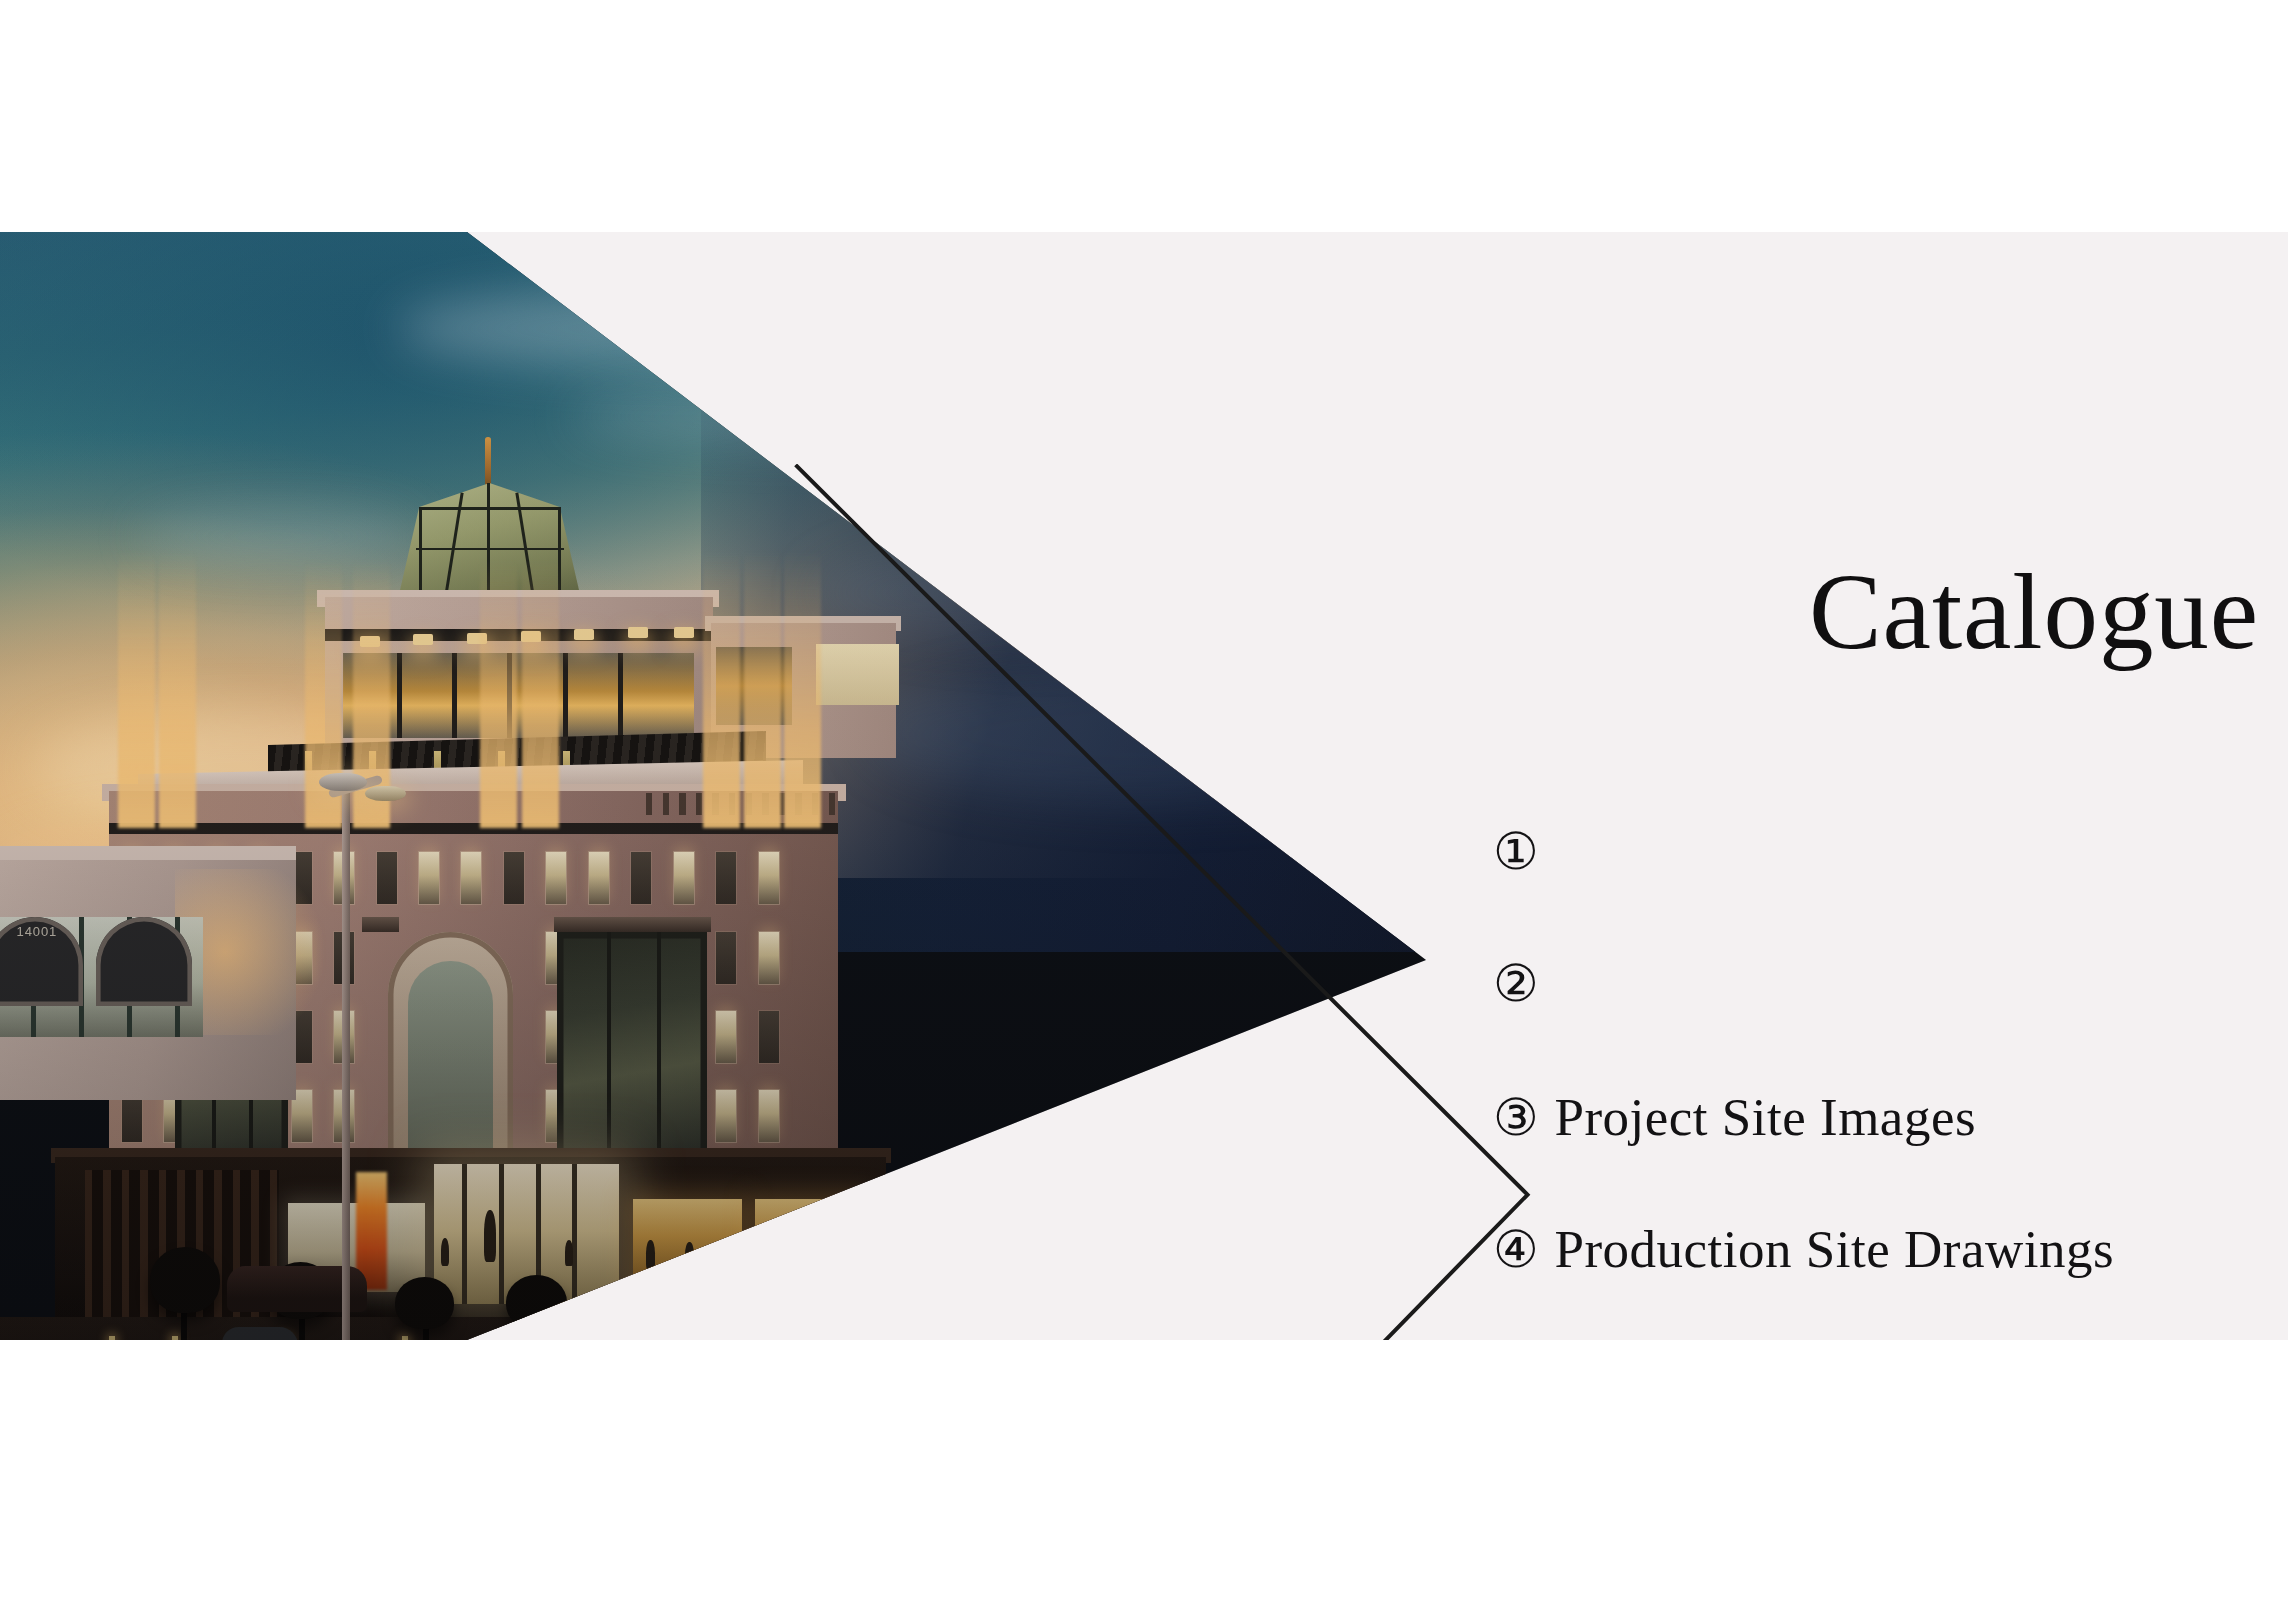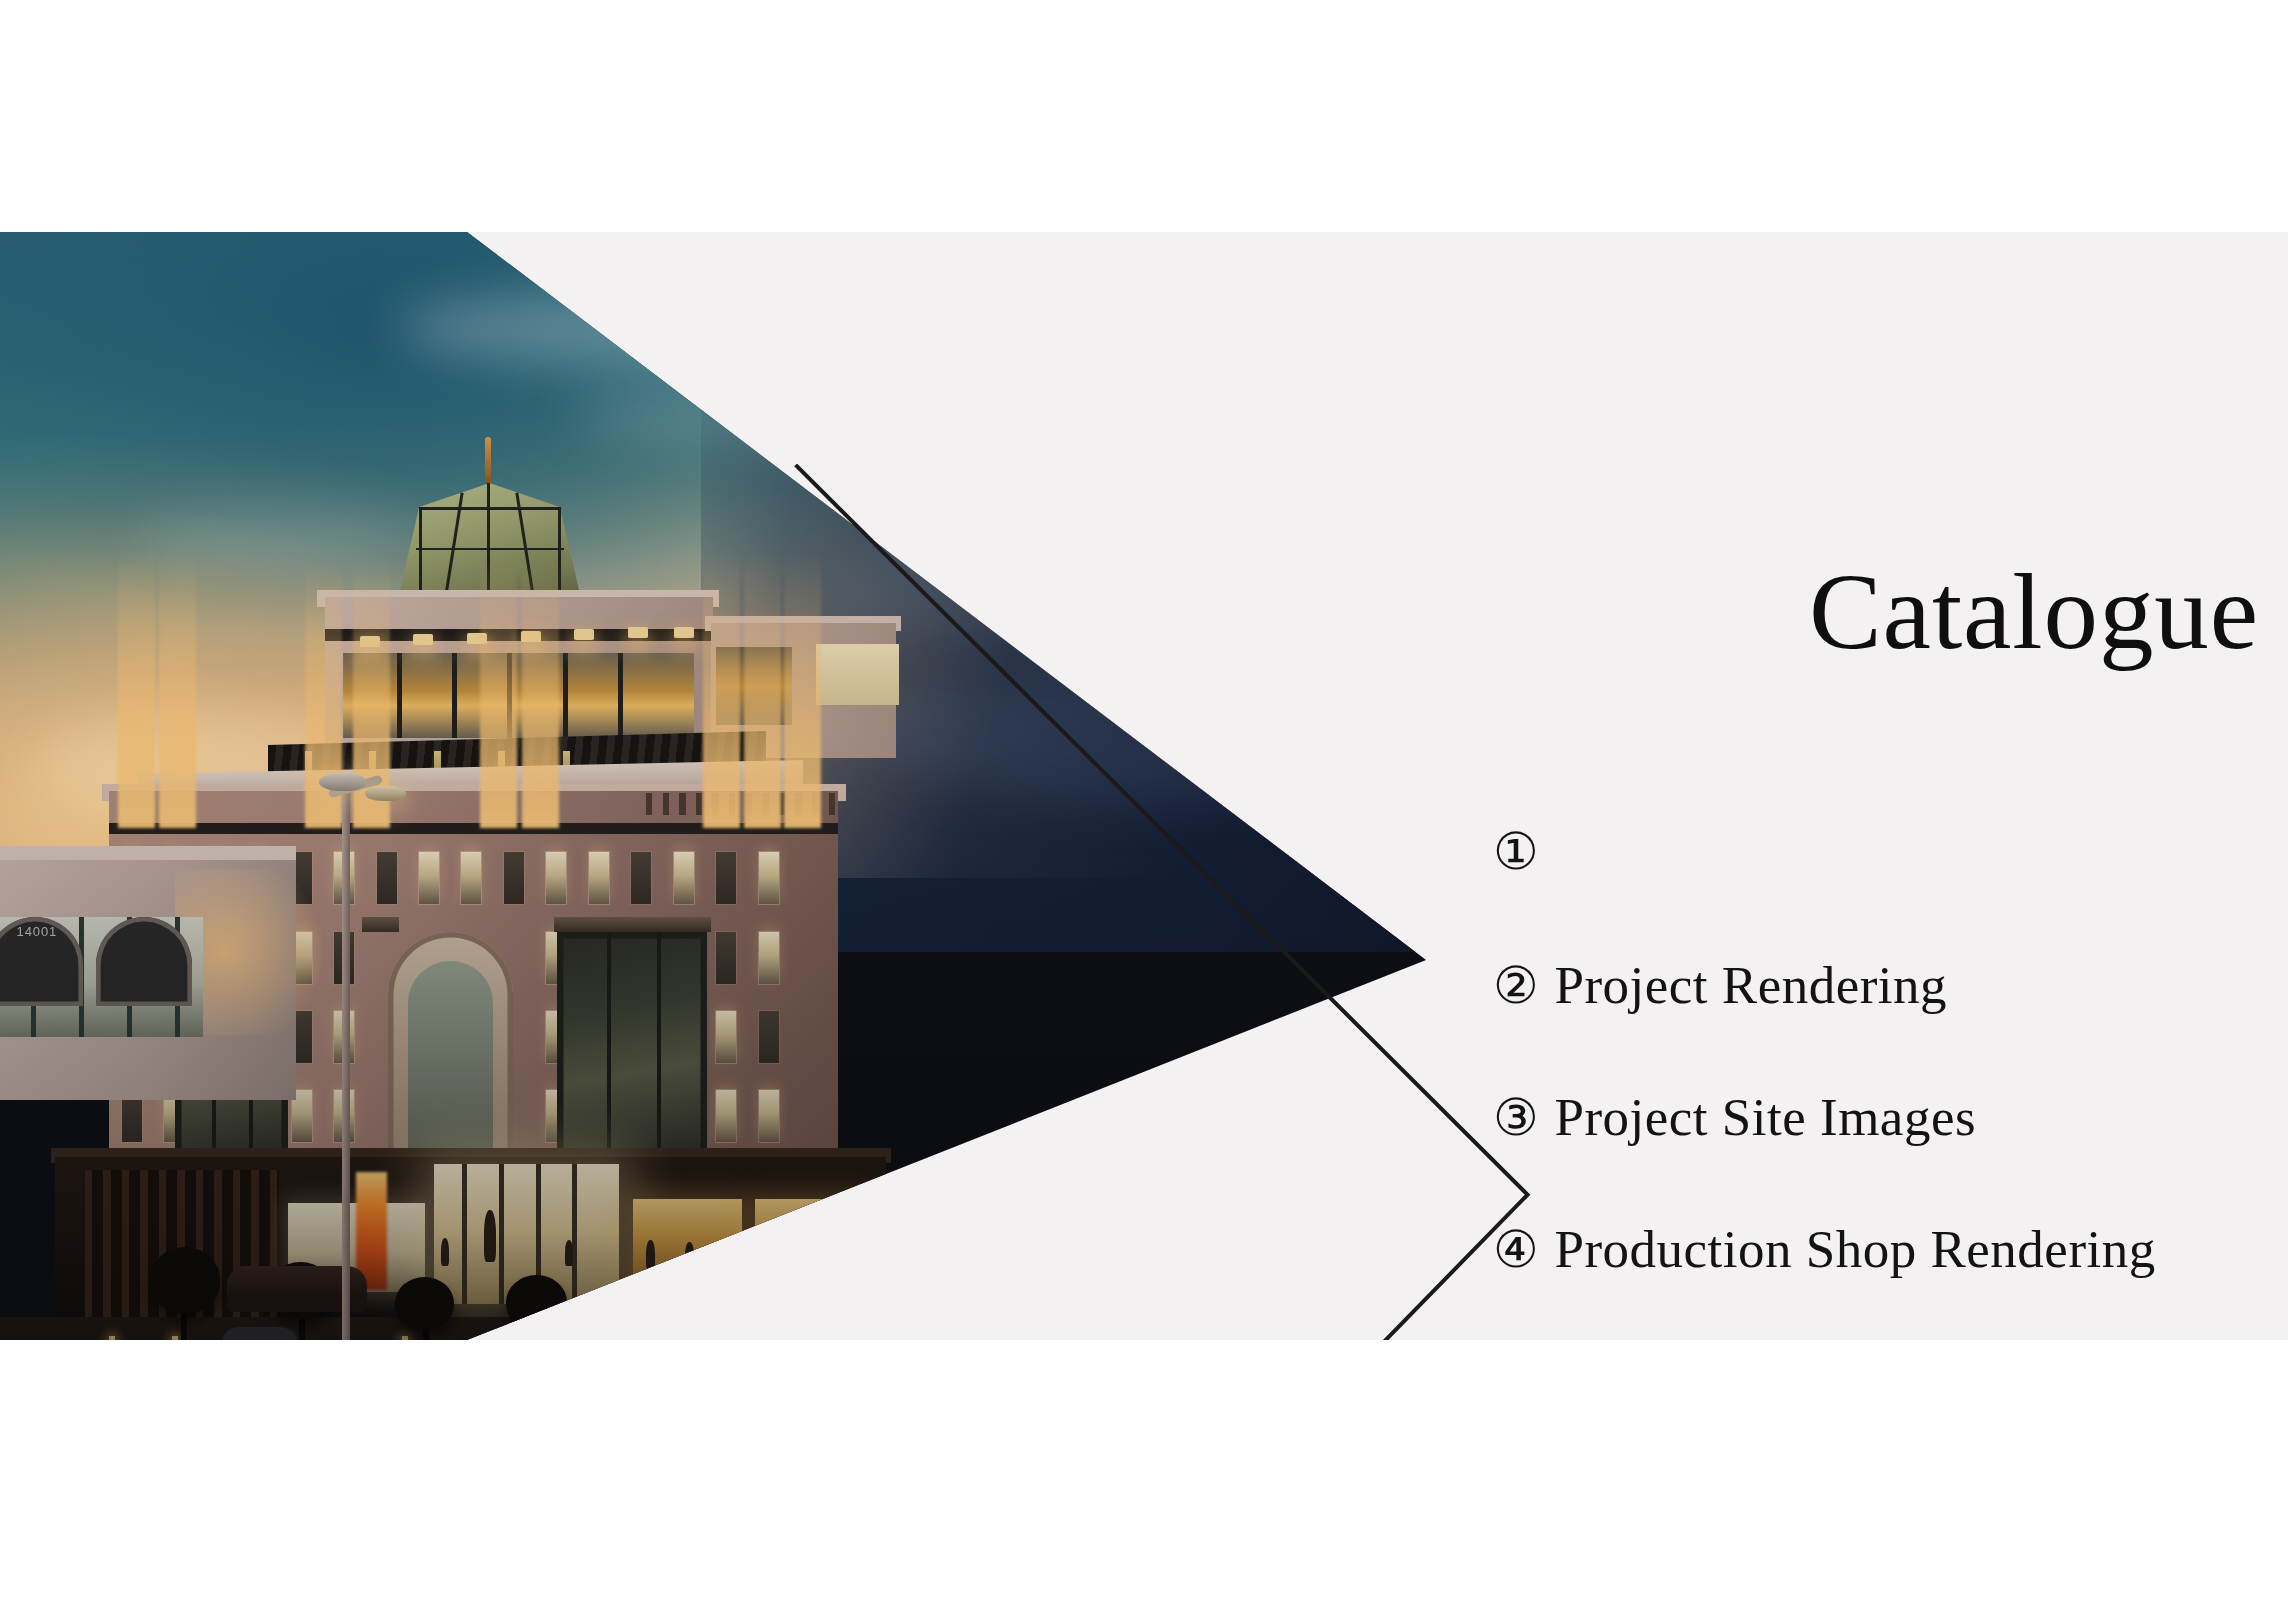--- a/index.html
+++ b/index.html
@@ -589,29 +589,28 @@
     <div class="title">Catalogue</div>
 
     <div class="toc">
 
       <div class="toc-item">
         <span class="toc-num">①</span>
       </div>
 
       <div class="toc-item">
         <span class="toc-num">②</span>
-        <span class="toc-label">Project Rendering</span>
       </div>
 
       <div class="toc-item">
         <span class="toc-num">③</span>
         <span class="toc-label">Project Site Images</span>
       </div>
 
       <div class="toc-item">
         <span class="toc-num">④</span>
-        <span class="toc-label">Production Shop Rendering</span>
+        <span class="toc-label">Production Site Drawings</span>
       </div>
 
     </div>
   </div>
 </div>
 
 
 </body></html>

